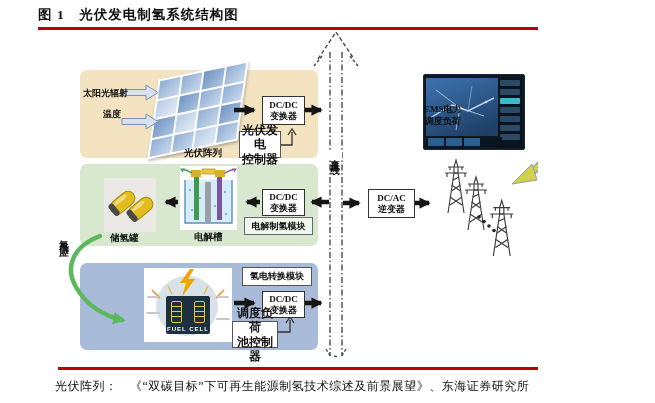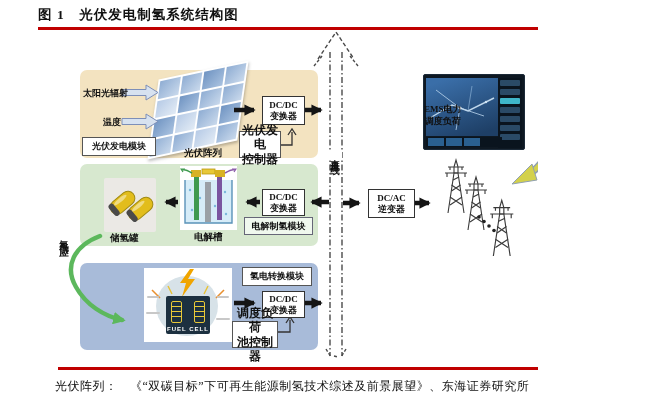--- a/index.html
+++ b/index.html
@@ -255,22 +255,21 @@
       <g fill="#222" stroke="none">
         <circle cx="479" cy="217" r="1.8"></circle>
           <circle cx="484" cy="221.5" r="1.8"></circle>
         <circle cx="489" cy="226" r="1.8"></circle>
           <circle cx="494" cy="230.5" r="1.8"></circle>
       </g>
     </g>
   </svg>
 
   <div class="abs z3 lbl" style="left:83px;top:87px;font-size:9px;">太阳光辐射</div>
-  <div class="abs z3 lbl" style="left:103px;top:116px;font-size:9px;">温度</div>
-  <div class="abs z3 box" style="left:82px;top:137px;width:72px;height:17px;border-color:#555;">光伏发电模块</div>
+  <div class="abs z3 lbl" style="left:103px;top:108px;font-size:9px;">温度</div>
   <div class="abs z3 lbl" style="left:184px;top:147px;">光伏阵列</div>
   <div class="abs z3 box" style="left:262px;top:96px;width:41px;height:27px;">DC/DC
 变换器</div>
   <div class="abs z3 box box-sm" style="left:239px;top:131px;width:40px;height:25px;border-color:#555;">光伏发电
 控制器</div>
 
   <div class="abs z3 lbl" style="left:110px;top:232px;">储氢罐</div>
   <div class="abs z3 lbl" style="left:194px;top:231px;">电解槽</div>
   <div class="abs z3 box" style="left:262px;top:189px;width:41px;height:25px;">DC/DC
 变换器</div>

